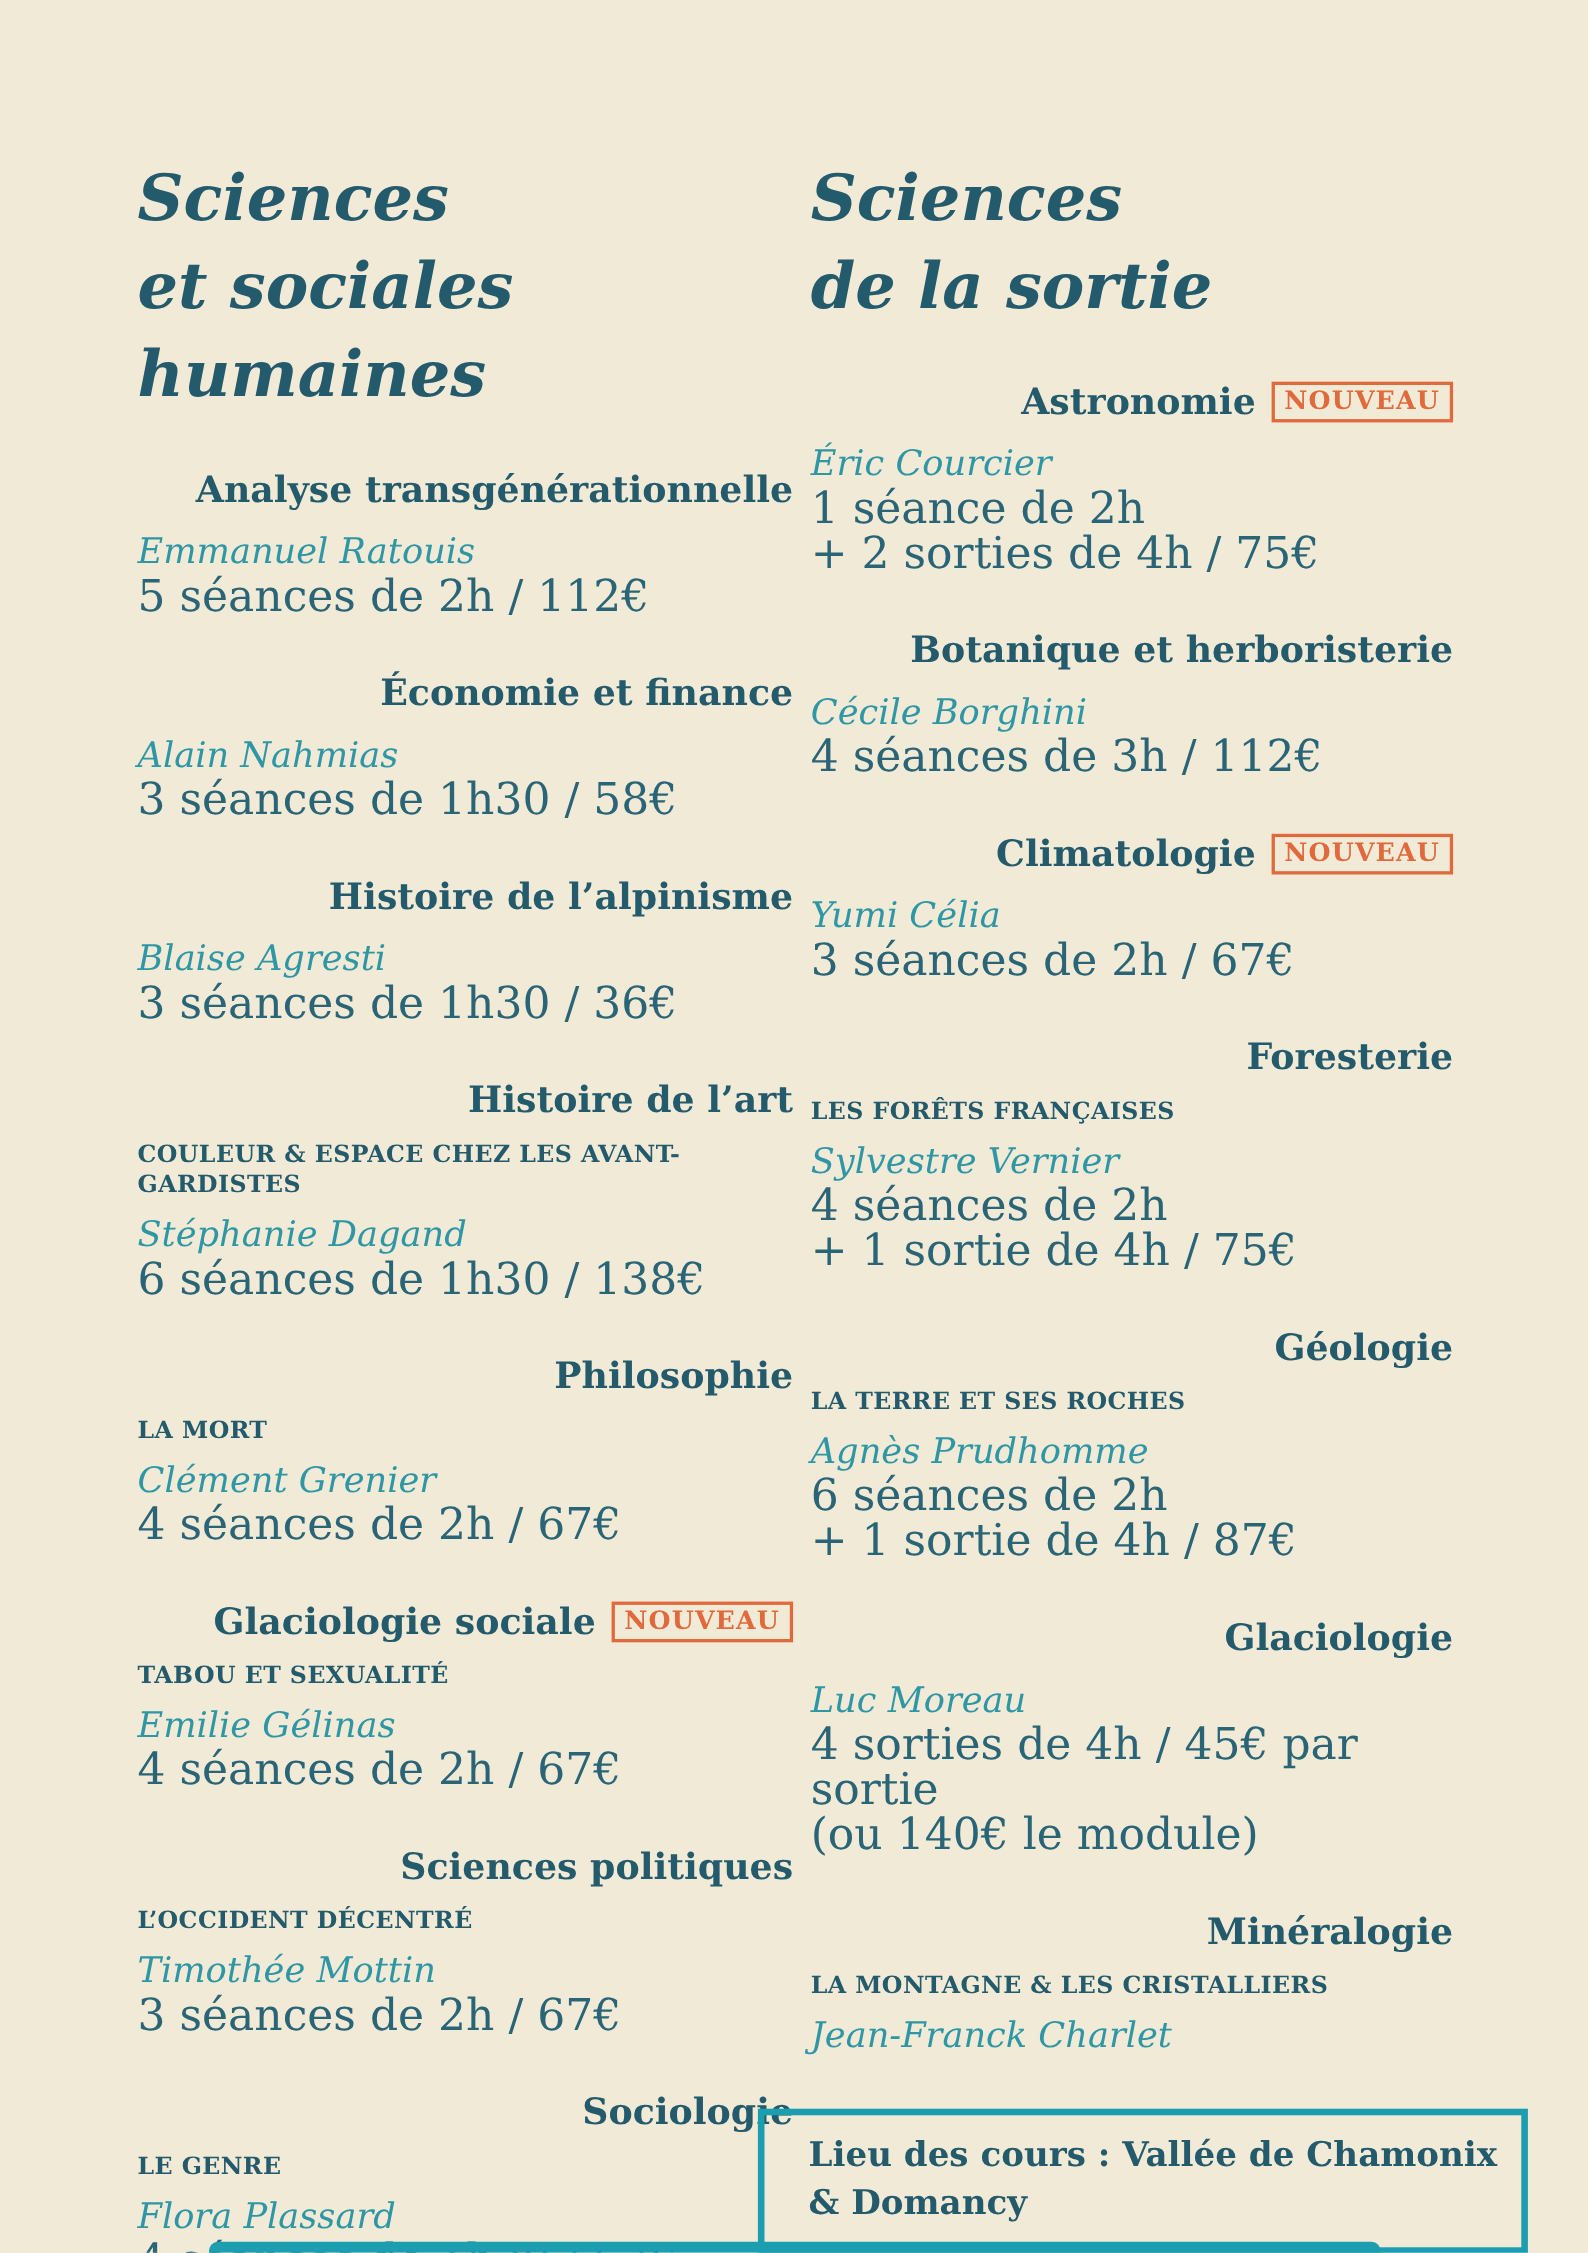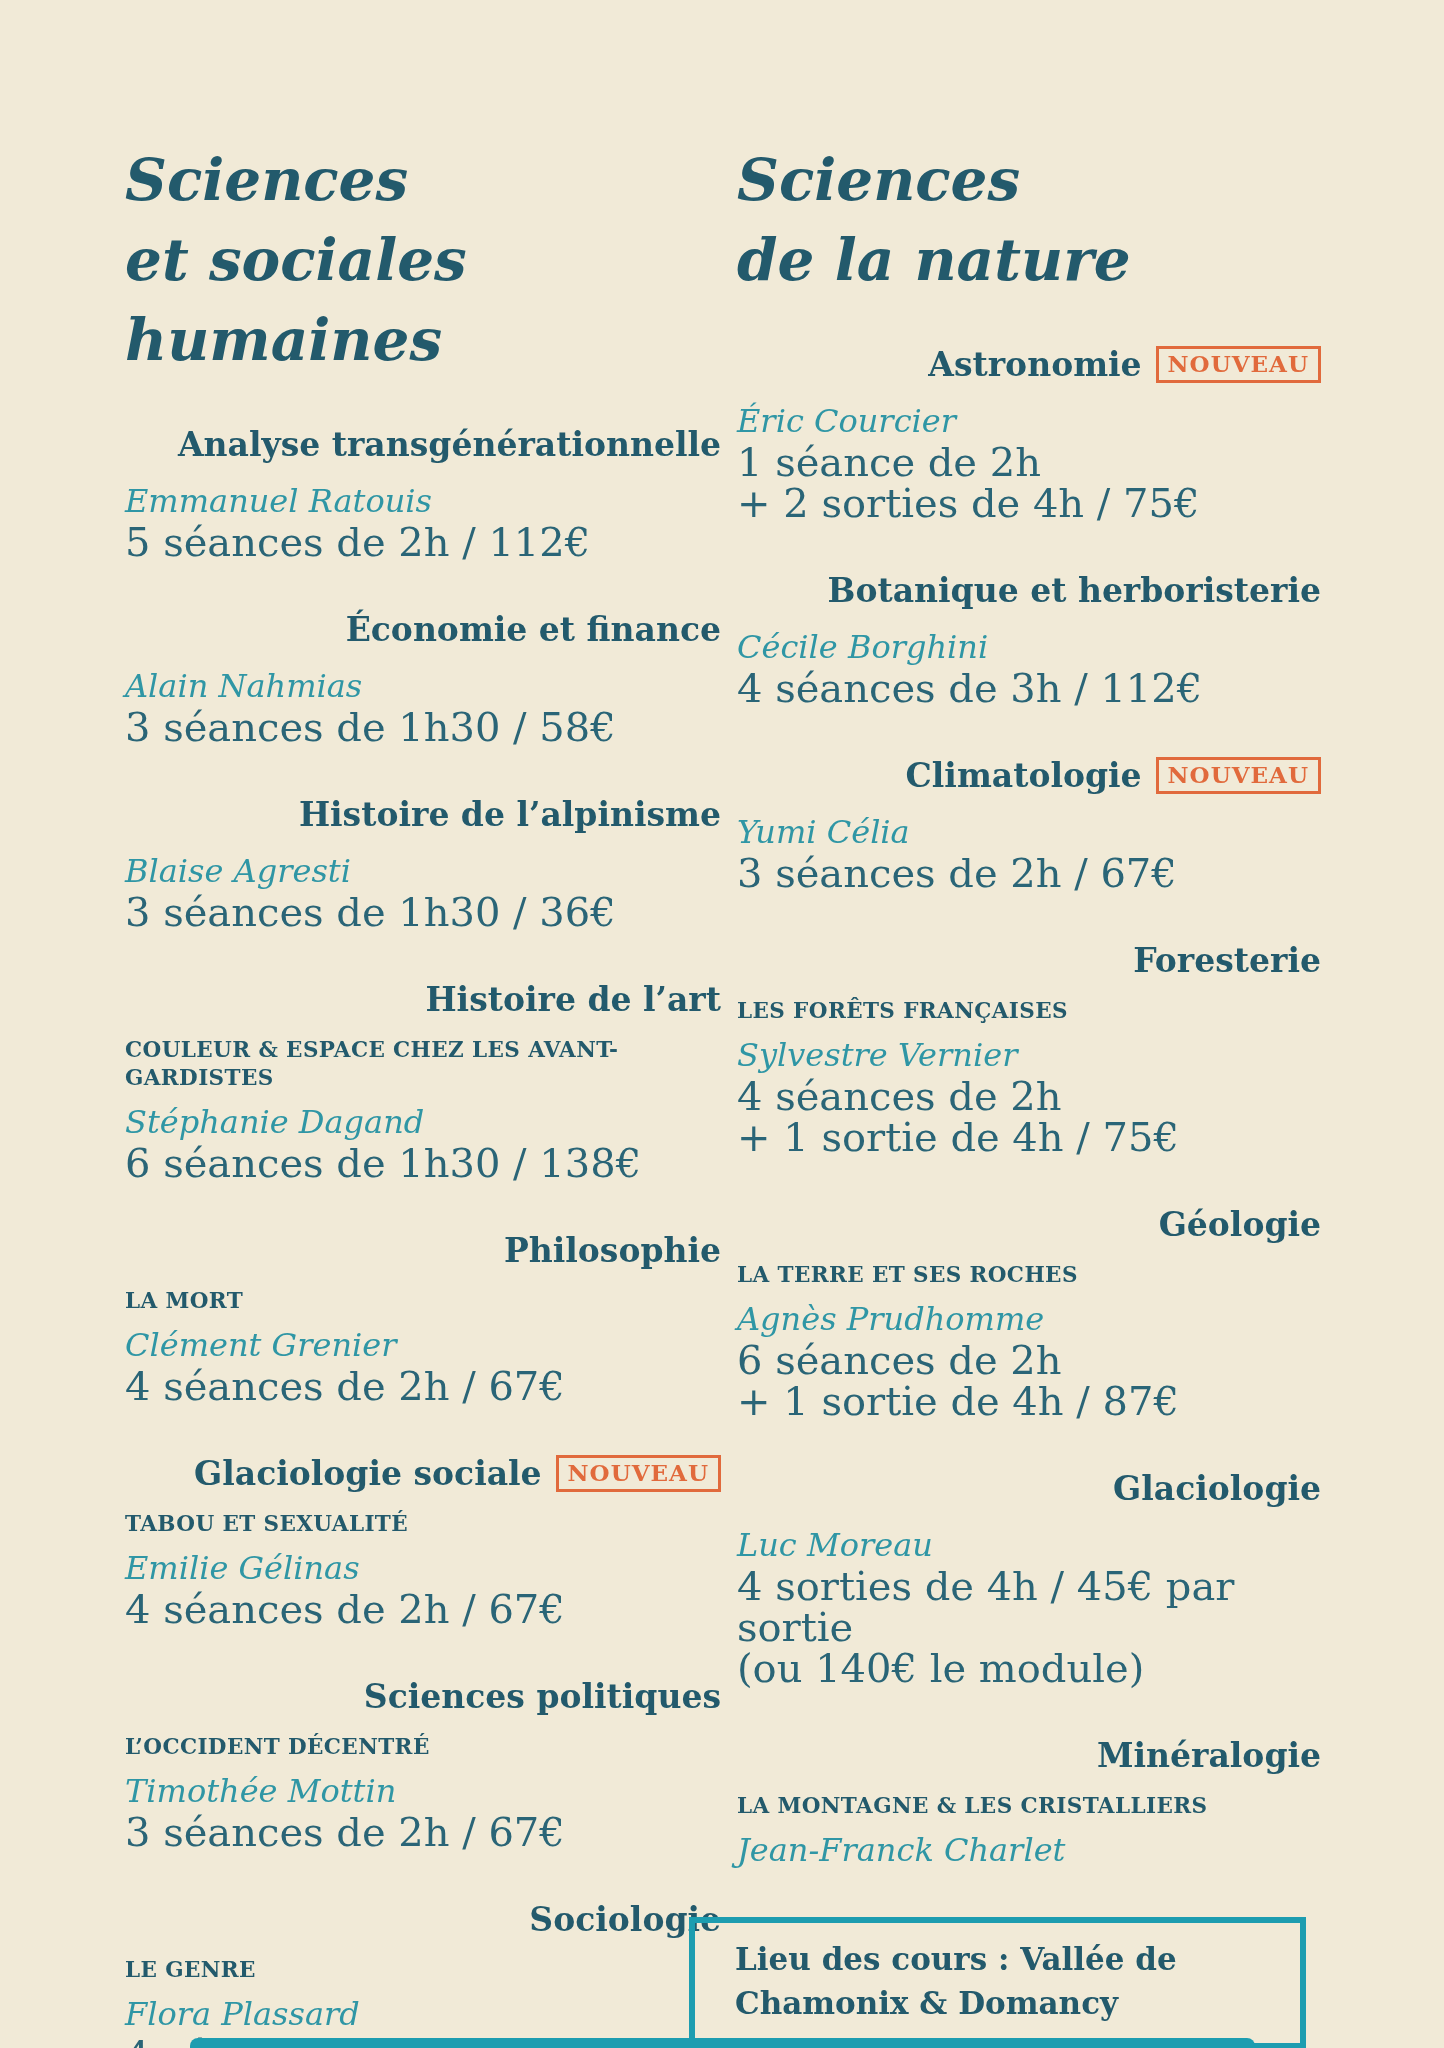--- a/index.html
+++ b/index.html
@@ -73,21 +73,21 @@
     color:var(--name);
   }
   .detail-line{
     font-size:40px;
     line-height:41px;
     color:var(--detail);
   }
   .location-box{
     margin-top:10px;
     margin-left:-48px;
-    width:617px;
+    width:700px;
     border:6px solid var(--accent-teal);
     padding:14px 20px 18px 40px;
     font-size:31px;
     line-height:44px;
     font-weight:bold;
     color:var(--ink);
   }
   .bottom-bar{
     position:absolute;
     left:190px;
@@ -180,21 +180,21 @@
     <div class="course-details">
             <div class="detail-line">4 séances de 1h30 / 67€</div>
           </div>
   </article>
 </div>
   </section>
 
   <section class="column right">
     <h1 class="heading">
         <span class="heading-line">Sciences</span>
-        <span class="heading-line">de la nature</span>
+        <span class="heading-line">de la sortie</span>
       </h1>
     <div class="courses">
   <article class="course">
     <h2 class="course-title"><span class="title-text">Astronomie</span><span class="badge">NOUVEAU</span></h2>
 
     <div class="course-instructor">Éric Courcier</div>
     <div class="course-details">
             <div class="detail-line">1 séance de 2h</div>
             <div class="detail-line">+ 2 sorties de 4h / 75€</div>
           </div>

